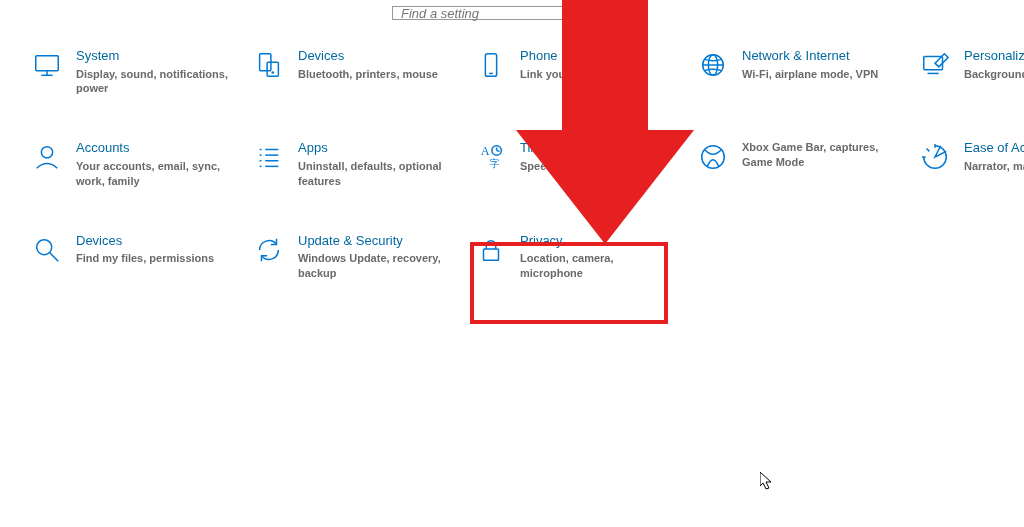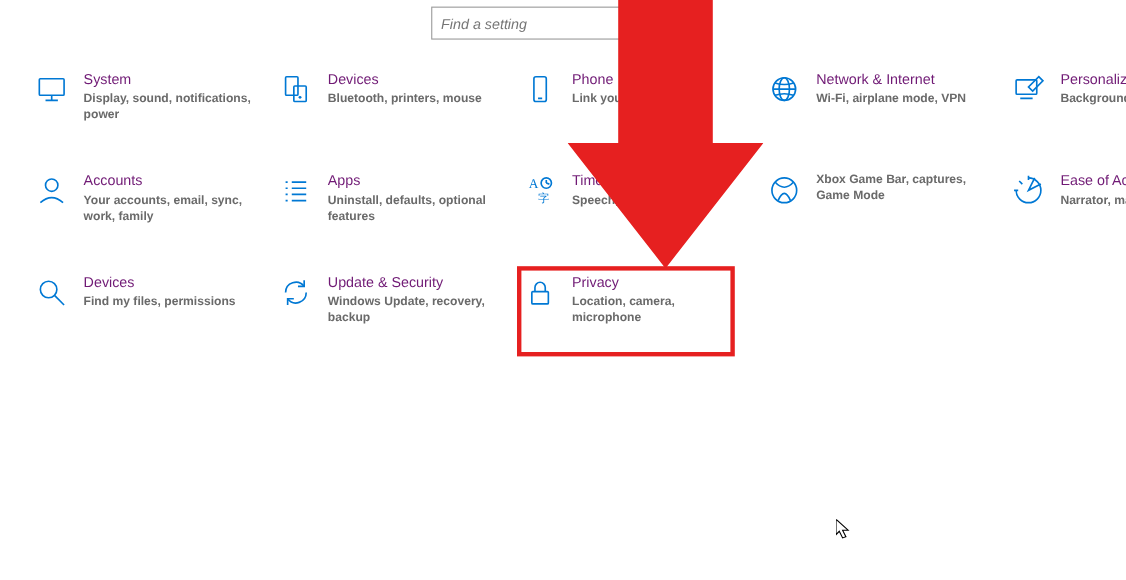--- a/index.html
+++ b/index.html
@@ -12,21 +12,21 @@
       position: relative;
     }
     .search-wrap {
       display: flex;
       justify-content: center;
       padding-top: 6px;
       padding-bottom: 28px;
     }
     .search-box {
       width: 240px;
-      height: 30px;
+      height: 14px;
       border: 1px solid #999;
       display: flex;
       align-items: center;
       padding: 0 8px;
       background: #fff;
     }
     .search-box input {
       flex: 1;
       border: none;
       outline: none;
@@ -55,21 +55,21 @@
       flex-shrink: 0;
       stroke: #0078D4;
       fill: none;
       stroke-width: 1.6;
       color: #0078D4;
       margin-top: 2px;
     }
     .tile-text { display: flex; flex-direction: column; }
     .tile-title {
       font-size: 13px;
-      color: #701a75;
+      color: #0369a1;
       margin-bottom: 3px;
       line-height: 1.2;
     }
     .tile-desc {
       font-size: 11px;
       color: #6a6a6a;
       line-height: 1.35;
       font-weight: bold;
     }
     .highlight-box {

